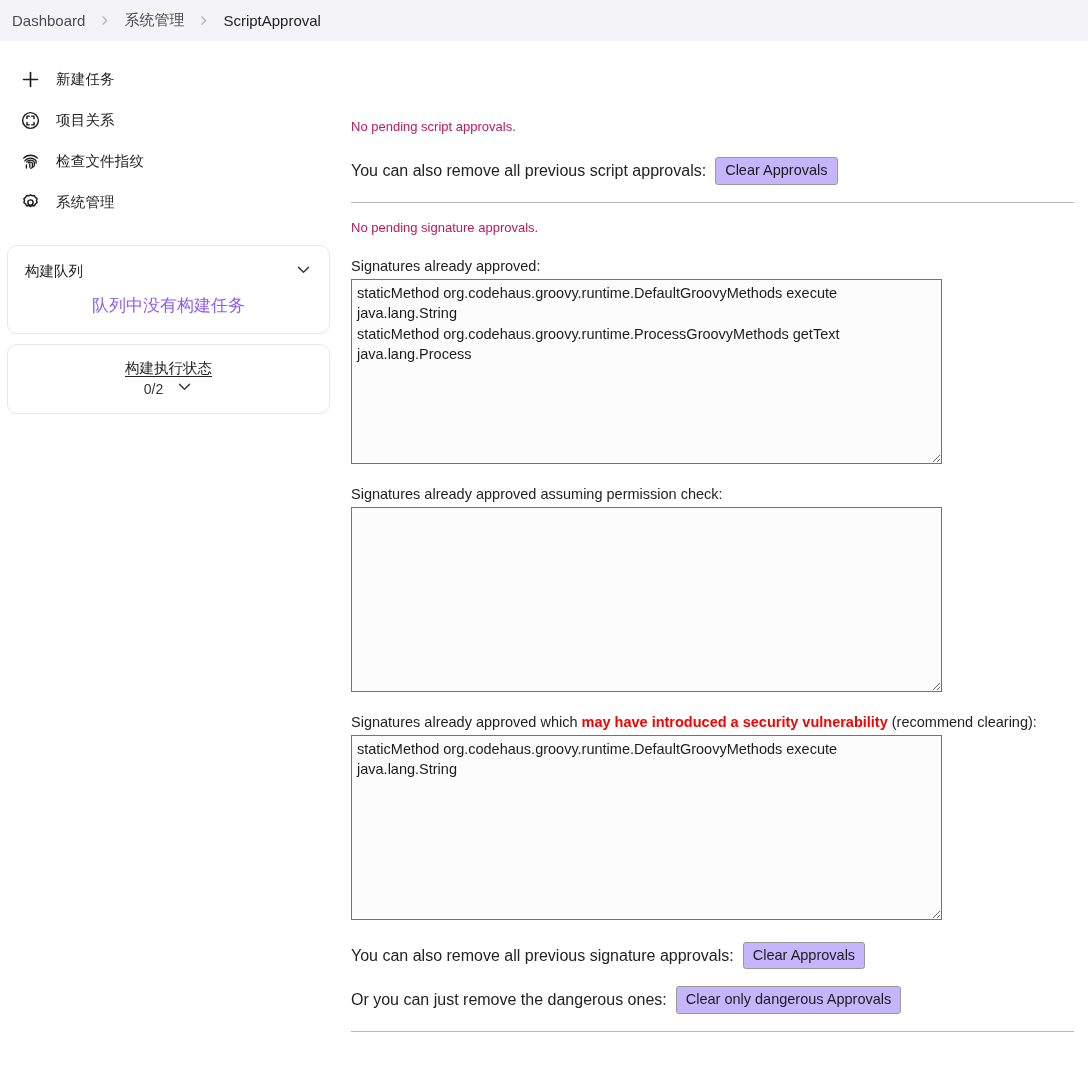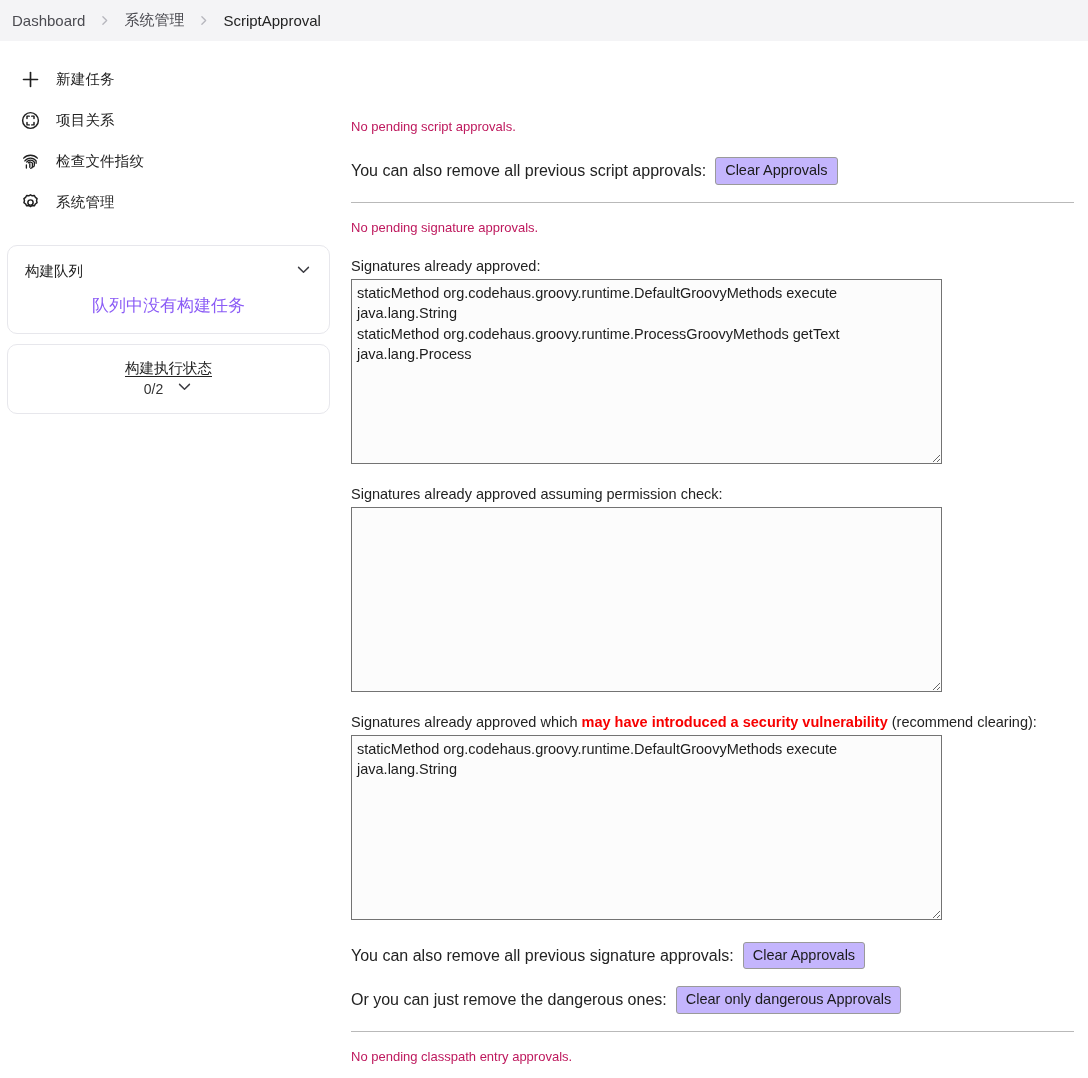--- a/index.html
+++ b/index.html
@@ -290,16 +290,15 @@
       <button class="btn">Clear Approvals</button>
     </div>
 
     <div class="inline-row">
       <span class="lbl">Or you can just remove the dangerous ones:</span>
       <button class="btn">Clear only dangerous Approvals</button>
     </div>
 
     <hr class="sep">
 
-    <p class="p-line">No pending classpath entry approvals.</p>
 
   </div>
 </div>
 
 </body></html>

